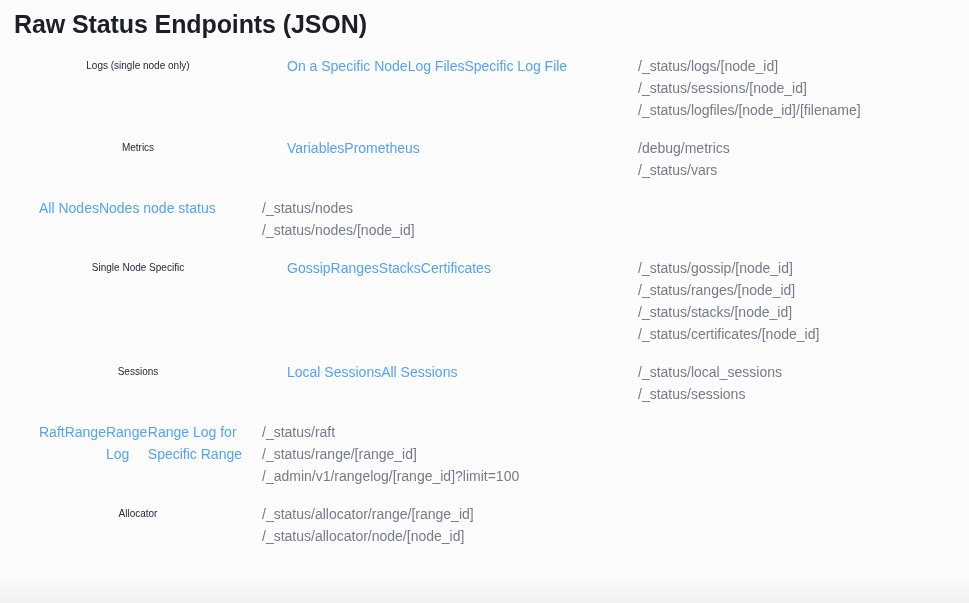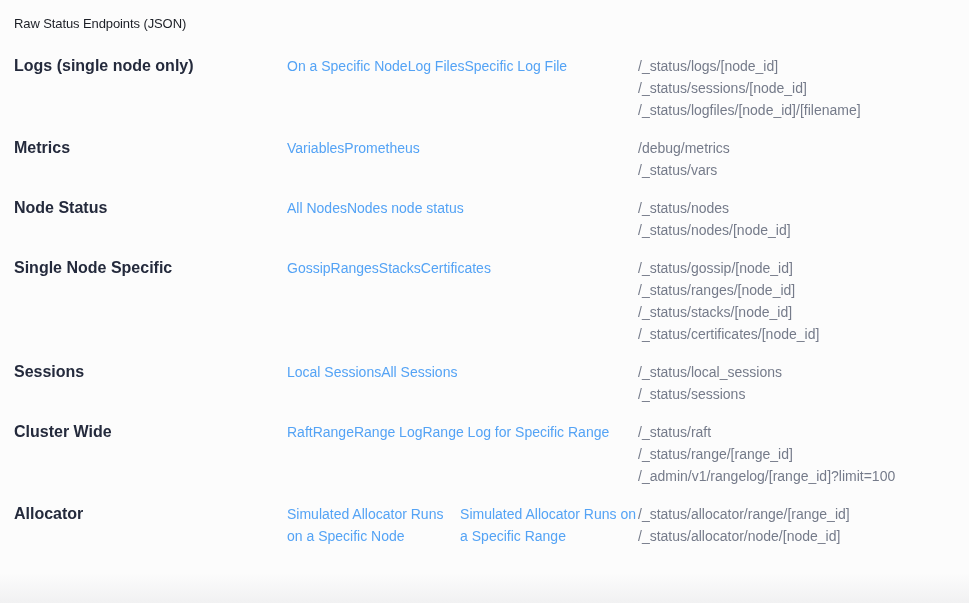--- a/index.html
+++ b/index.html
@@ -15,37 +15,37 @@
   body {
     width: 969px;
     height: 603px;
     background: var(--bg);
     font-family: "Liberation Sans", sans-serif;
     overflow: hidden;
     position: relative;
   }
   .page { padding: 12px 0 0 14px; }
   .title {
-    font-size: 13px;
-    font-weight: 400;
+    font-size: 25px;
+    font-weight: 700;
     letter-spacing: -0.1px;
     color: var(--title);
     line-height: 24px;
     margin: 0 0 19px 0;
   }
   .table { }
   .group {
     display: grid;
     grid-template-columns: 248px 376px 1fr;
     margin-bottom: 16px;
   }
   .label {
-    text-align: left;
-    font-size: 16px;
-    font-weight: 700;
+    text-align: center;
+    font-size: 10px;
+    font-weight: 400;
     color: var(--category);
     line-height: 22px;
   }
   .links { padding-left: 25px; display: flex; flex-direction: row; }
   .paths { display: flex; flex-direction: column; }
   .link {
     font-size: 14px;
     color: var(--link);
     line-height: 22px;
     text-decoration: none;
@@ -89,21 +89,20 @@
         <div class="links">
           <a class="link" href="#">Variables</a>
           <a class="link" href="#">Prometheus</a>
         </div>
         <div class="paths">
           <div class="path">/debug/metrics</div>
           <div class="path">/_status/vars</div>
         </div>
       </div>
       <div class="group">
-        <div class="label">Node Status</div>
         <div class="links">
           <a class="link" href="#">All Nodes</a>
           <a class="link" href="#">Nodes node status</a>
         </div>
         <div class="paths">
           <div class="path">/_status/nodes</div>
           <div class="path">/_status/nodes/[node_id]</div>
         </div>
       </div>
       <div class="group">
@@ -126,39 +125,34 @@
         <div class="links">
           <a class="link" href="#">Local Sessions</a>
           <a class="link" href="#">All Sessions</a>
         </div>
         <div class="paths">
           <div class="path">/_status/local_sessions</div>
           <div class="path">/_status/sessions</div>
         </div>
       </div>
       <div class="group">
-        <div class="label">Cluster Wide</div>
         <div class="links">
           <a class="link" href="#">Raft</a>
           <a class="link" href="#">Range</a>
           <a class="link" href="#">Range Log</a>
           <a class="link" href="#">Range Log for Specific Range</a>
         </div>
         <div class="paths">
           <div class="path">/_status/raft</div>
           <div class="path">/_status/range/[range_id]</div>
           <div class="path">/_admin/v1/rangelog/[range_id]?limit=100</div>
         </div>
       </div>
       <div class="group">
         <div class="label">Allocator</div>
-        <div class="links">
-          <a class="link" href="#">Simulated Allocator Runs on a Specific Node</a>
-          <a class="link" href="#">Simulated Allocator Runs on a Specific Range</a>
-        </div>
         <div class="paths">
           <div class="path">/_status/allocator/range/[range_id]</div>
           <div class="path">/_status/allocator/node/[node_id]</div>
         </div>
       </div>
     </div>
 </div>
 <div class="footer-fade"></div>
 
 </body></html>

